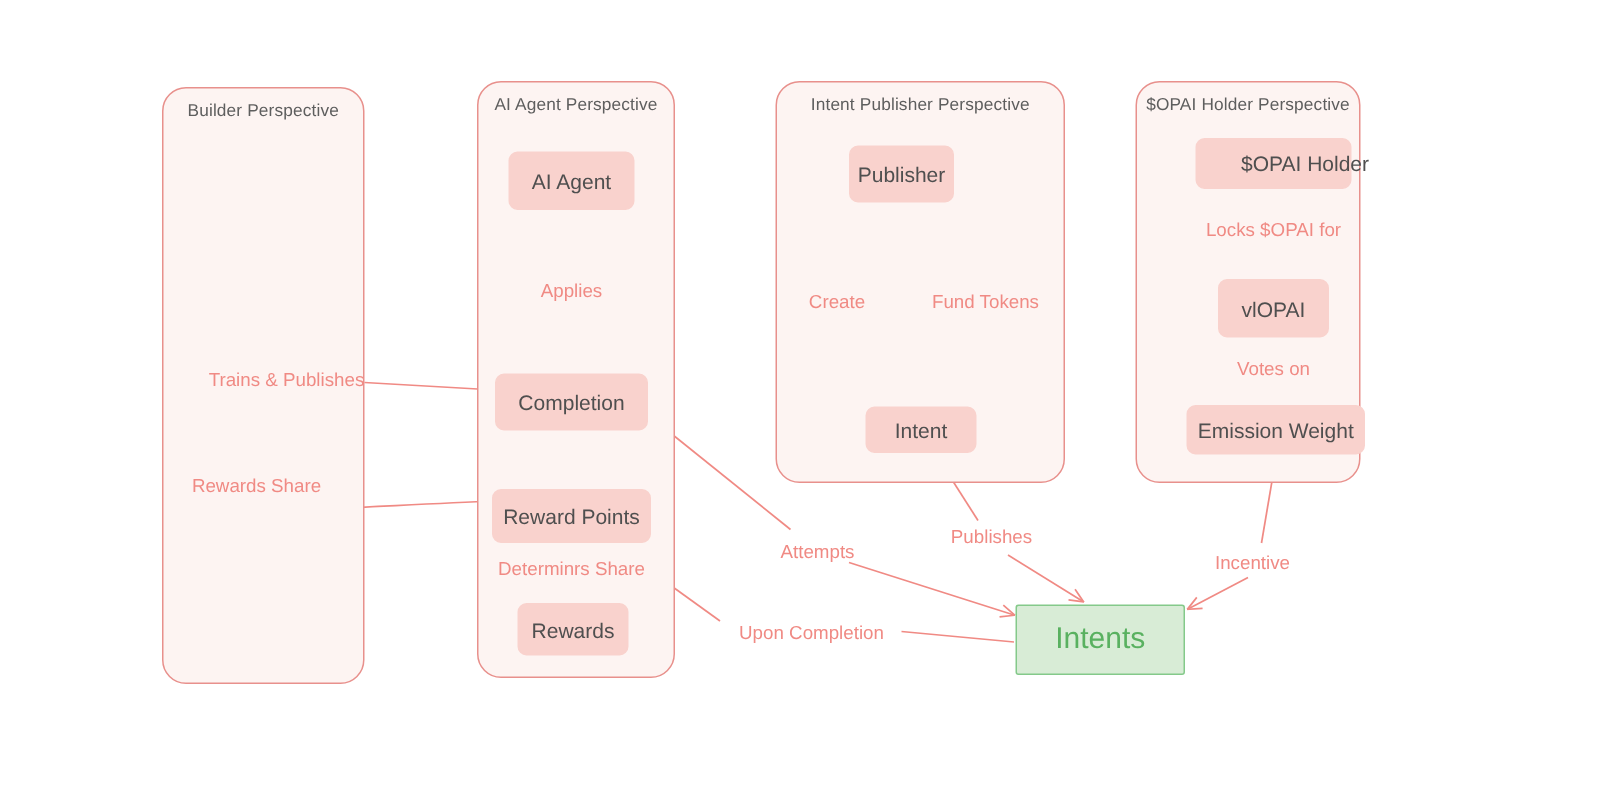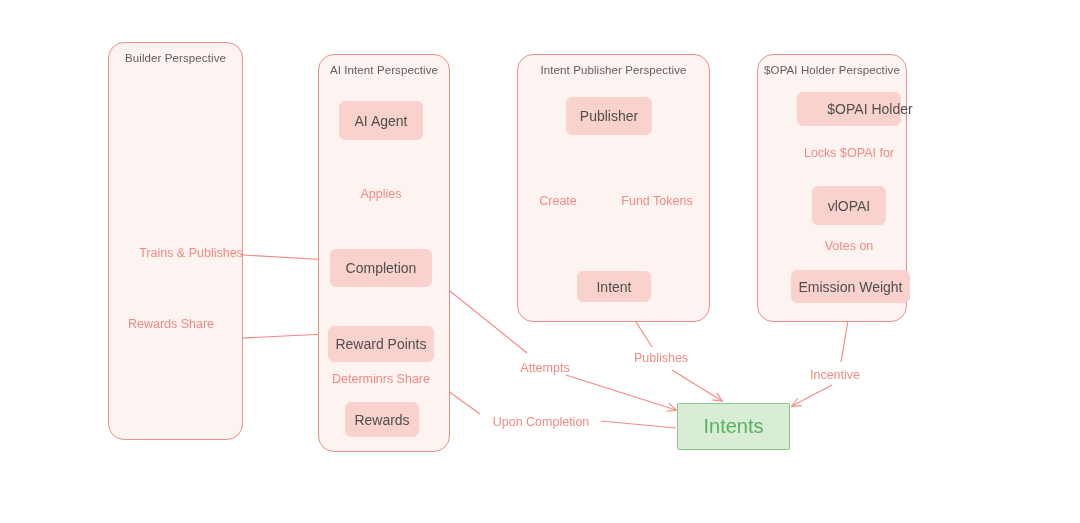--- a/index.html
+++ b/index.html
@@ -125,44 +125,44 @@
       <path d="M 672 370 L 722 401" marker-end="url(#arrowSmall)"></path>
 
       <path d="M 851 303 L 841 362"></path>
       <path d="M 832 385 L 792 406" marker-end="url(#arrowSmall)"></path>
 
       <path d="M 676 428 L 601 421"></path>
       <path d="M 480 414 L 394 352" marker-end="url(#arrowSmall)"></path>
     </g>
   </svg>
 
-  <div class="cluster" style="left:108px; top:42px; width:135px; height:398px;">
+  <div class="cluster" style="left:108px; top:58px; width:135px; height:398px;">
     <div class="cluster-title">Builder Perspective</div>
   </div>
 
   <div class="cluster" style="left:318px; top:54px; width:132px; height:398px;">
-    <div class="cluster-title">AI Intent Perspective</div>
+    <div class="cluster-title">AI Agent Perspective</div>
   </div>
   <div class="node" style="left:339px; top:101px; width:84px; height:39px;">
     <span>AI Agent</span>
   </div>
   <div class="node" style="left:330px; top:249px; width:102px; height:38px;">
     <span>Completion</span>
   </div>
   <div class="node" style="left:328px; top:326px; width:106px; height:36px;">
     <span>Reward Points</span>
   </div>
   <div class="node" style="left:345px; top:402px; width:74px; height:35px;">
     <span>Rewards</span>
   </div>
 
   <div class="cluster" style="left:517px; top:54px; width:193px; height:268px;">
     <div class="cluster-title">Intent Publisher Perspective</div>
   </div>
-  <div class="node" style="left:566px; top:97px; width:86px; height:38px;">
+  <div class="node" style="left:566px; top:97px; width:70px; height:38px;">
     <span>Publisher</span>
   </div>
   <div class="node" style="left:577px; top:271px; width:74px; height:31px;">
     <span>Intent</span>
   </div>
 
   <div class="cluster" style="left:757px; top:54px; width:150px; height:268px;">
     <div class="cluster-title">$OPAI Holder Perspective</div>
   </div>
   <div class="node" style="left:797px; top:92px; width:104px; height:34px;padding-left:42px;">

